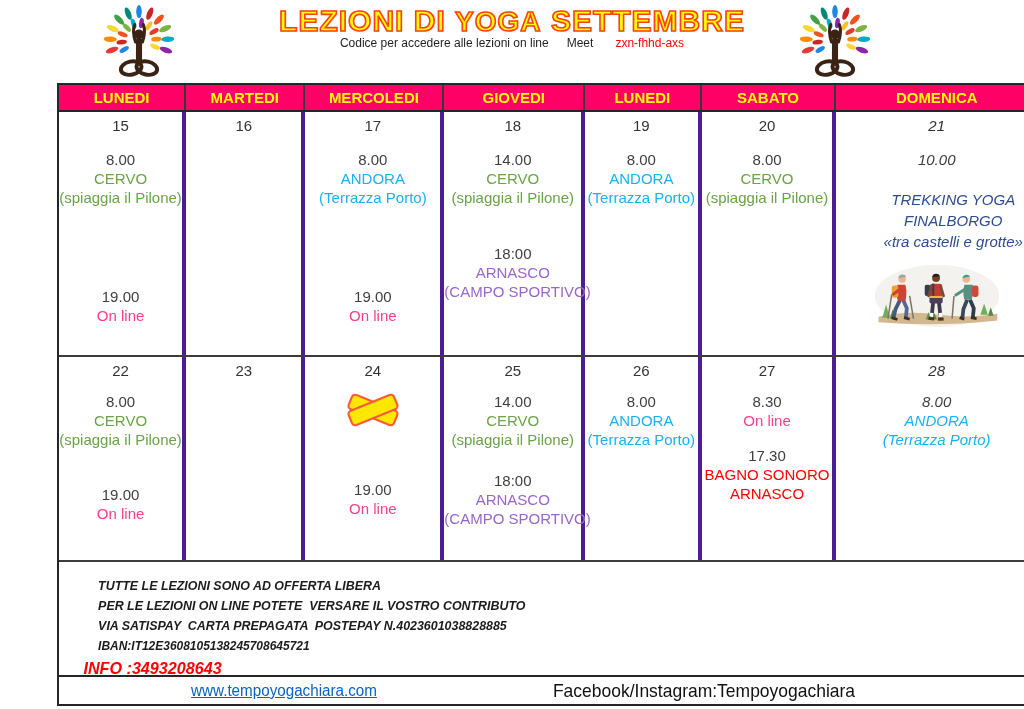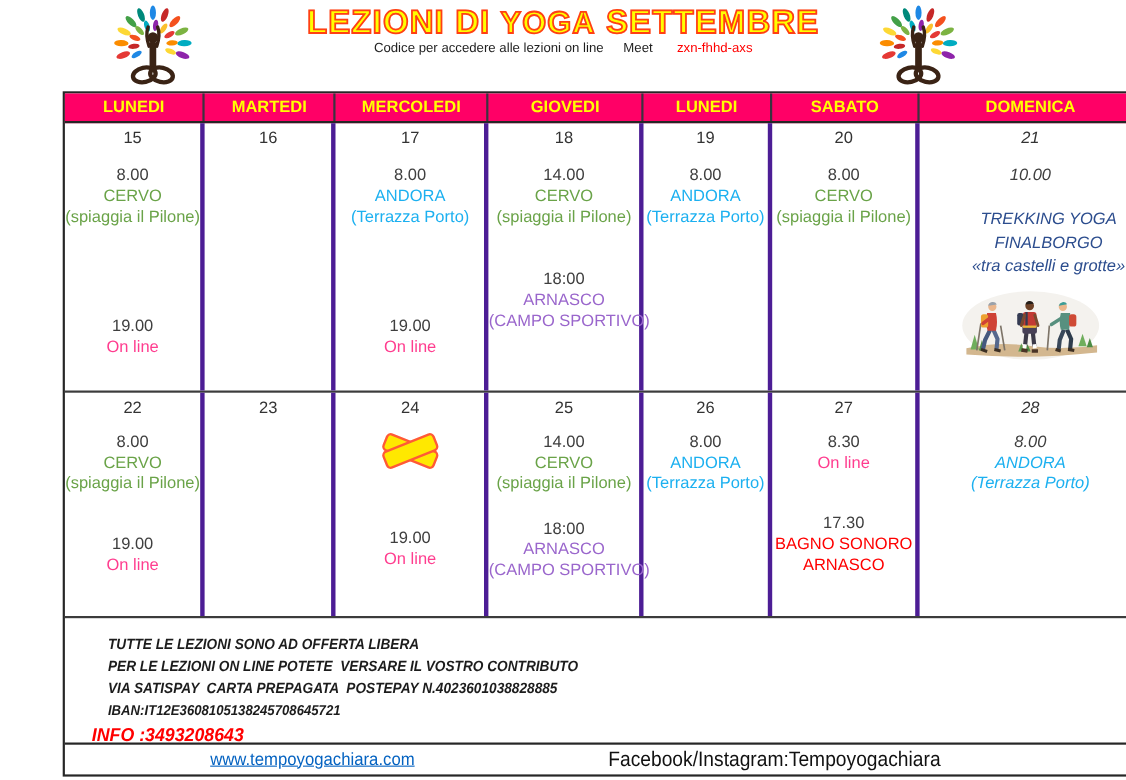--- a/index.html
+++ b/index.html
@@ -310,21 +310,21 @@
               <div class="ev-line c-cyan">ANDORA</div>
               <div class="ev-line c-cyan">(Terrazza Porto)</div>
             </div>
           </div>
           <div class="day-cell">
             <div class="day-num">27</div>
             <div class="event" style="margin-top: 12px;">
               <div class="ev-line c-time">8.30</div>
               <div class="ev-line c-pink">On line</div>
             </div>
-            <div class="event" style="margin-top: 36px;">
+            <div class="event" style="margin-top: 16px;">
               <div class="ev-line c-time">17.30</div>
               <div class="ev-line c-red">BAGNO SONORO</div>
               <div class="ev-line c-red">ARNASCO</div>
             </div>
           </div>
           <div class="day-cell">
             <div class="day-num">28</div>
             <div class="event" style="margin-top: 12px;">
               <div class="ev-line c-time">8.00</div>
               <div class="ev-line c-cyan">ANDORA</div>

